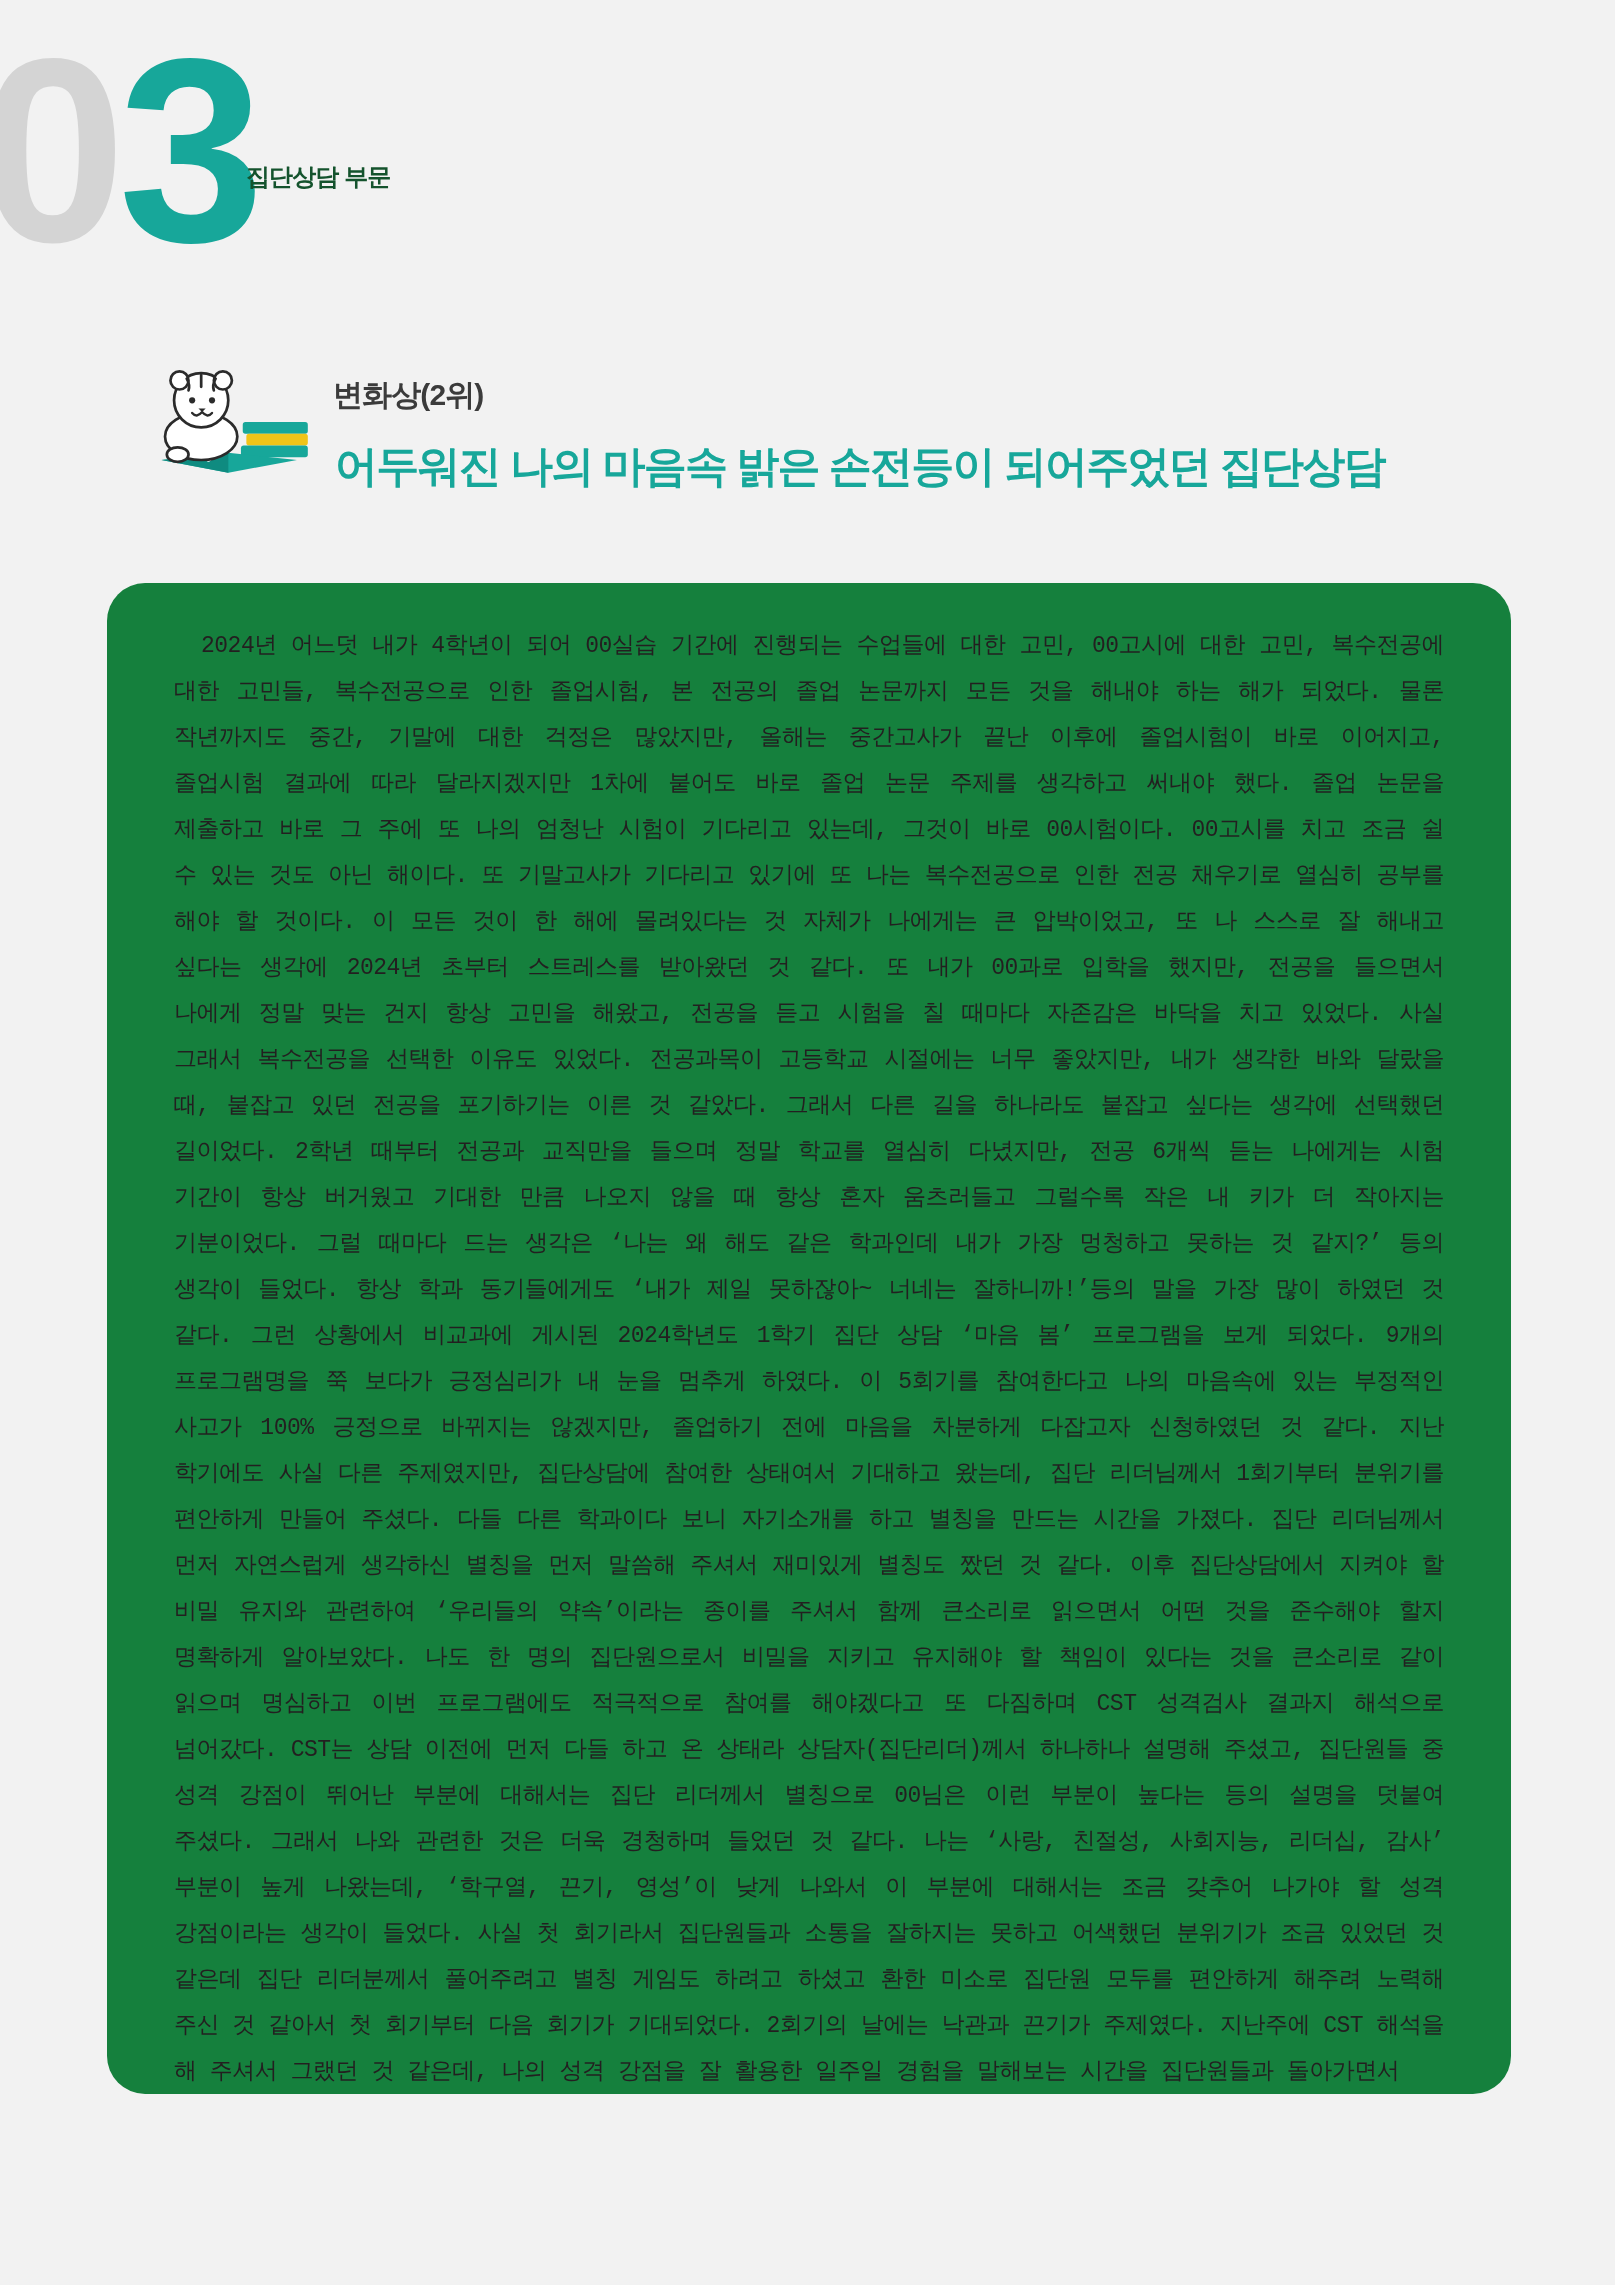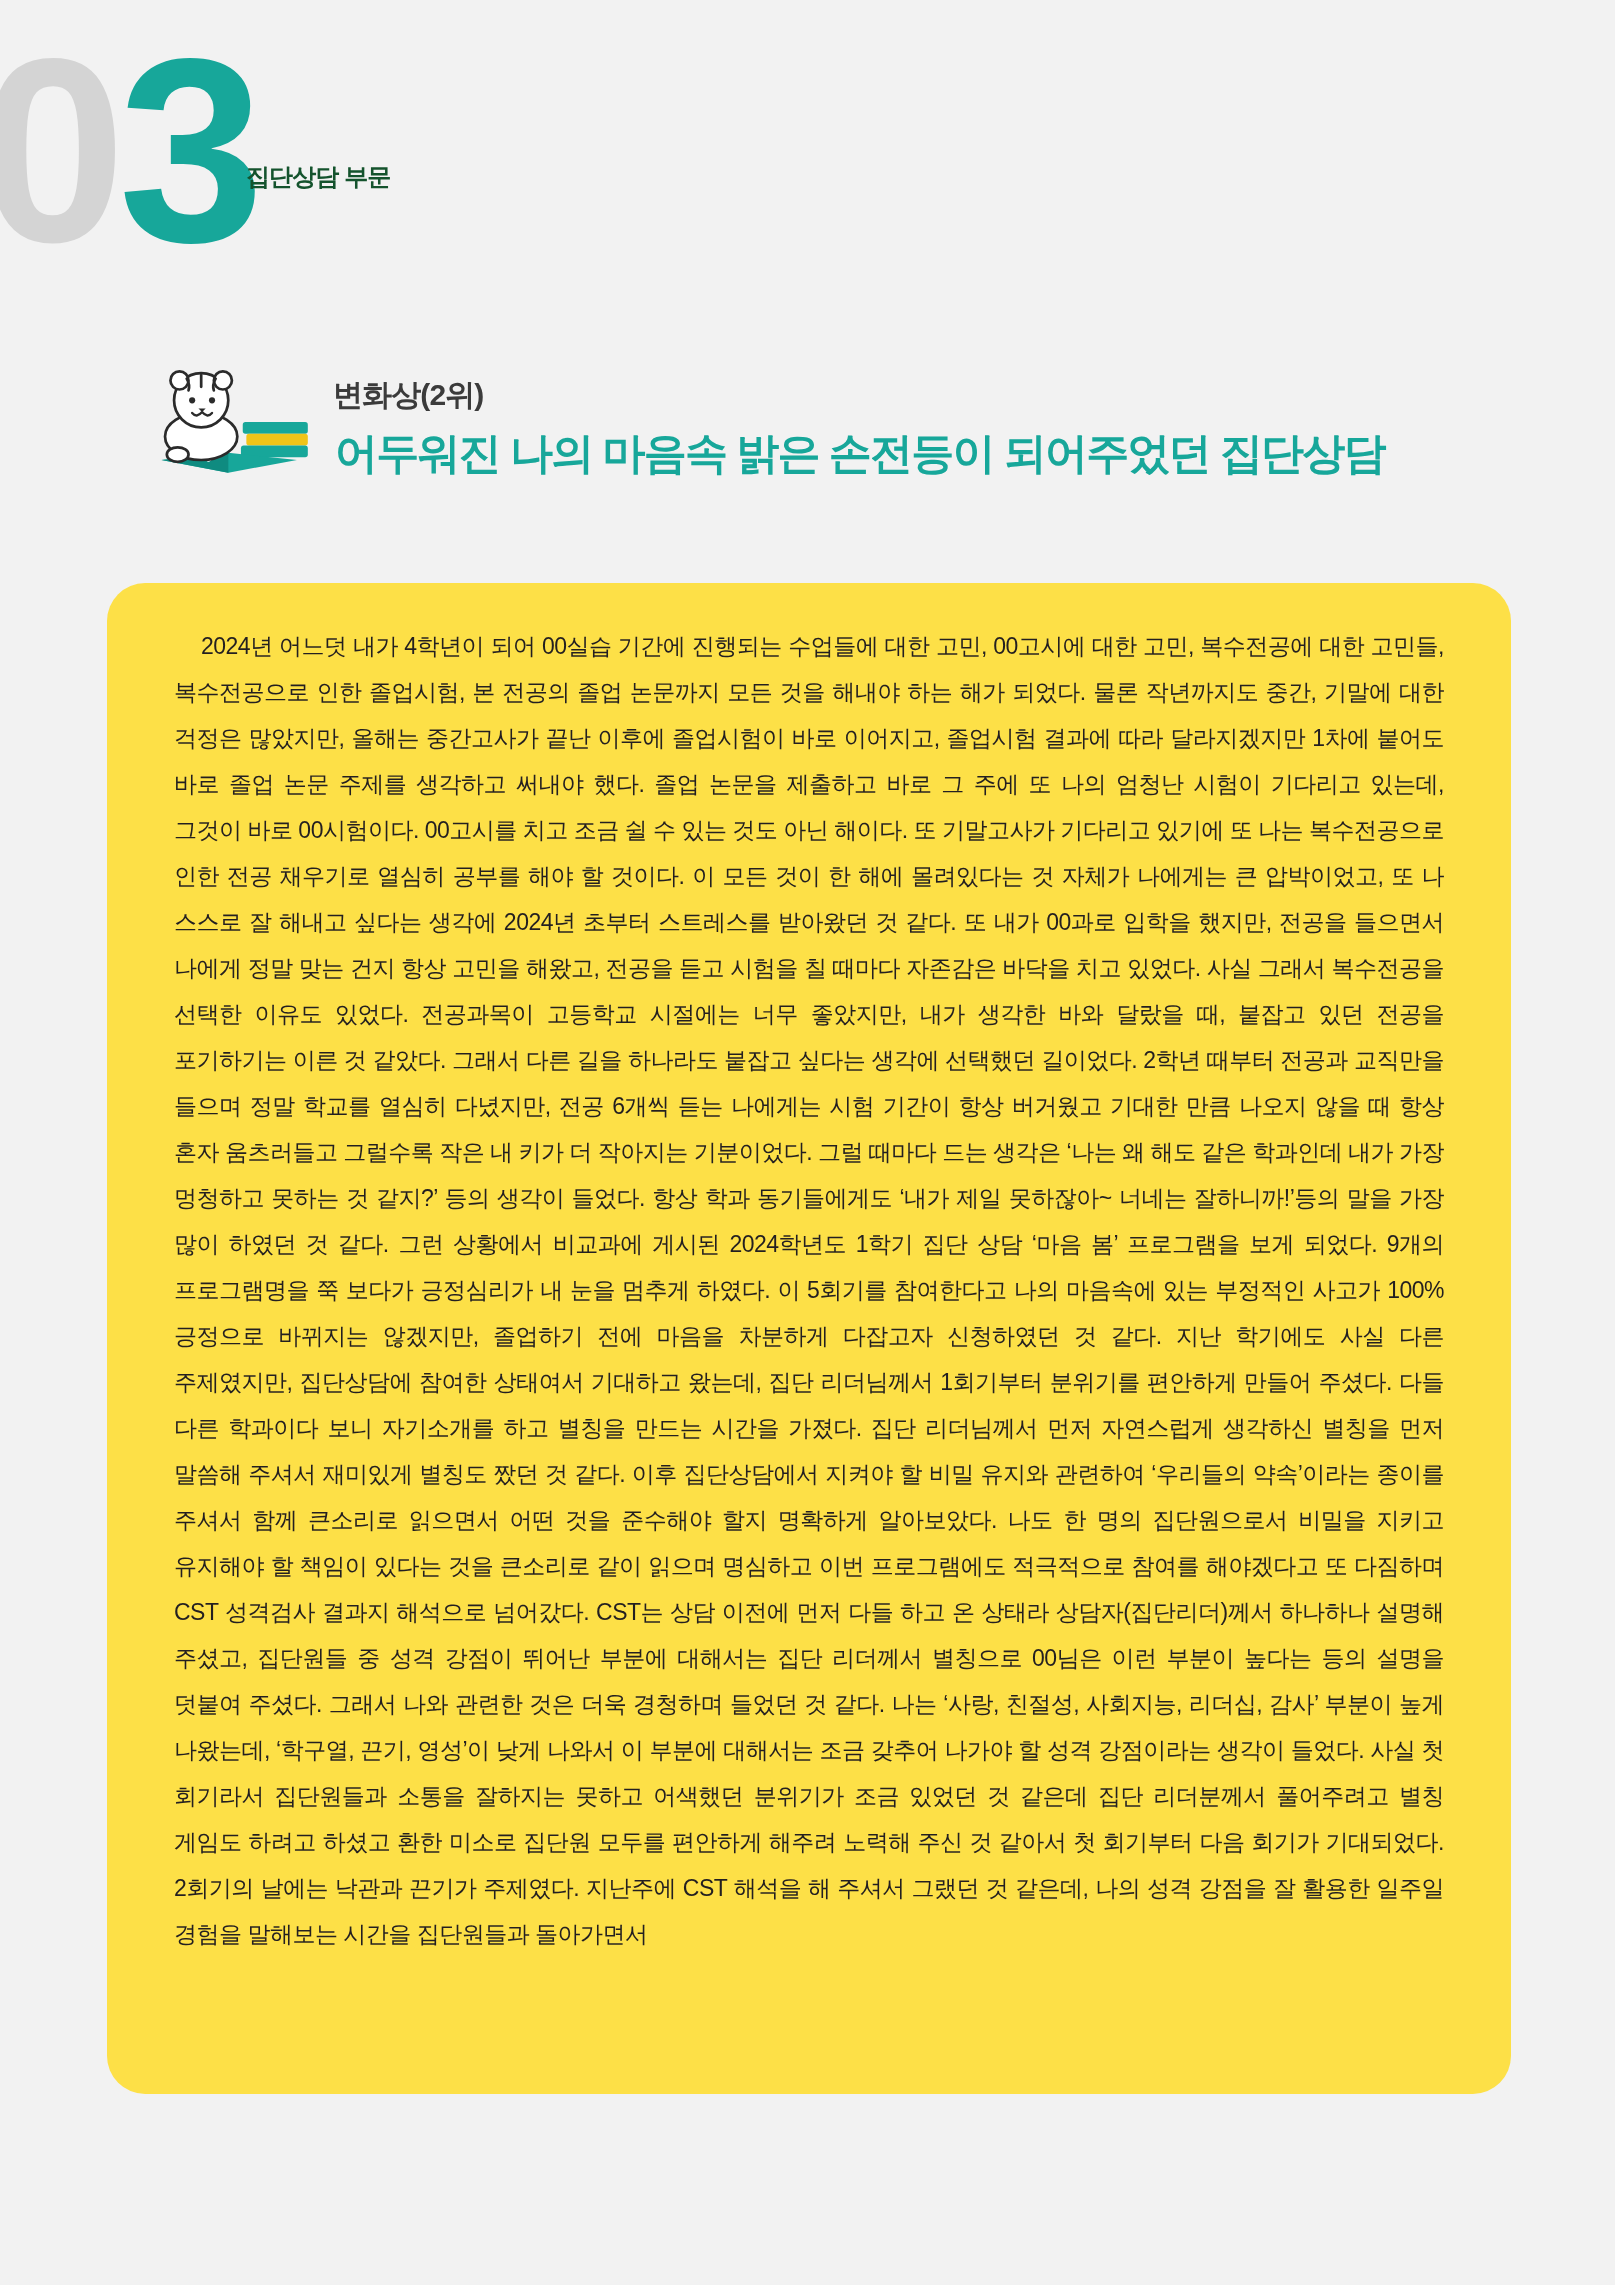--- a/index.html
+++ b/index.html
@@ -64,40 +64,41 @@
     left: 188px;
     top: -9px;
     font-size: 30px;
     font-weight: 700;
     color: #3b3b3b;
     letter-spacing: -0.9px;
   }
   .award-title {
     position: absolute;
     left: 190px;
-    top: 41px;
+    top: 54px;
     font-size: 43px;
     font-weight: 700;
     color: #17a79a;
     letter-spacing: -1.8px;
     white-space: nowrap;
   }
 
   
   .body-card {
     position: absolute;
     left: 107px;
     top: 583px;
     width: 1404px;
     height: 1511px;
-    background: #fde047;
+    background: #15803d;
     border-radius: 38px;
     box-sizing: border-box;
     padding: 40px 67px 36px 67px;
     overflow: hidden;
+    font-family: Liberation Mono, monospace;
   }
   .body-text {
     font-size: 23px;
     line-height: 46px;
     color: #231f20;
     text-align: justify;
     text-justify: inter-character;
     letter-spacing: -0.5px;
     word-break: keep-all;
   }

